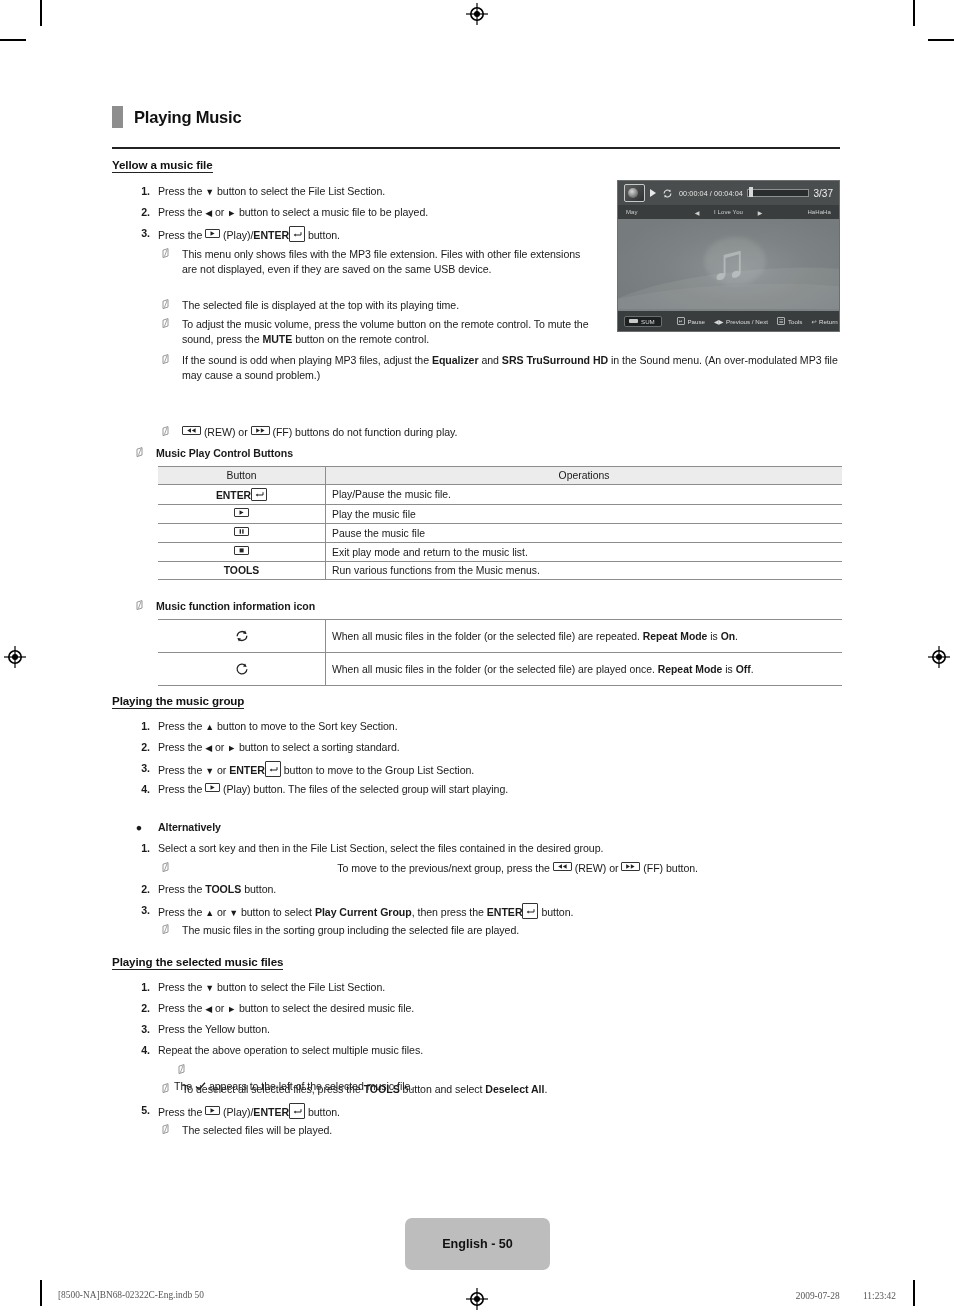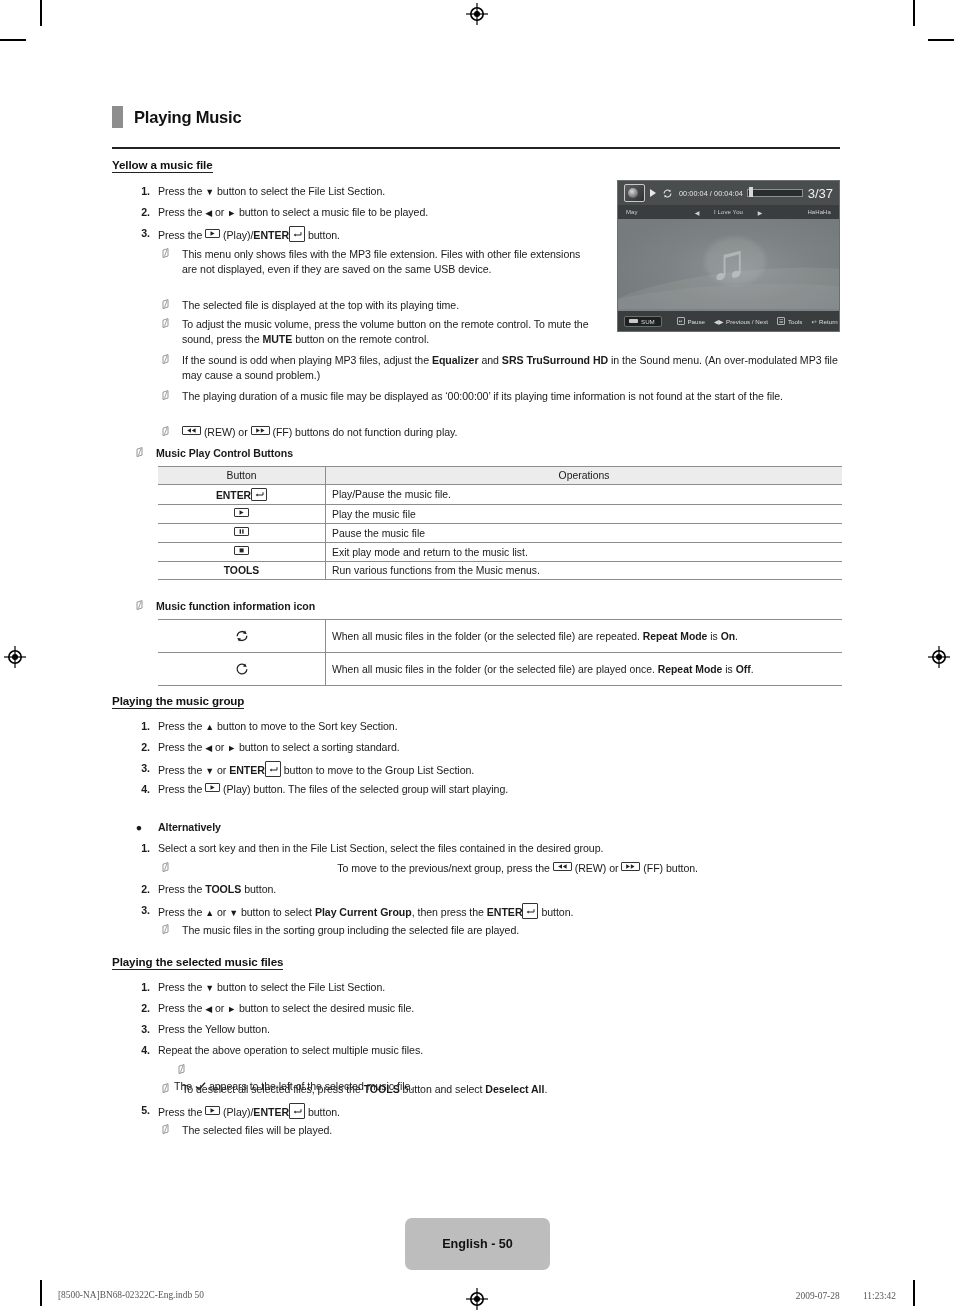--- a/index.html
+++ b/index.html
@@ -207,21 +207,21 @@
     background: #2a2d2e;
     border: 1px solid #8d9192;
     position: relative;
     margin-right: 5px;
   }
   .tv-progress .knob {
     position:absolute; left:1px; top:-3px;
     width:4px;height:10px;background:#d8d8d8;
   }
   .tv-count {
-    font-size: 13px;
+    font-size: 10px;
     color: #efefef;
     white-space: nowrap;
     flex: 0 0 auto;
   }
   .tv-secondbar {
     height: 14px;
     background: #3a3d3e;
     display: flex;
     align-items: center;
     font-size: 6px;
@@ -509,27 +509,20 @@
   </div>
 
   <div class="note" style="left:158px;top:353px;width:688px;">
     <span class="ni"><span class="pencil"><svg width="9" height="11" viewBox="0 0 9 11">
             <path d="M1 9.6 L1 2.2 L6 0.6 L6 8 Z" fill="none" stroke="#8a8a8a" stroke-width="0.9"></path>
             <line x1="2.4" y1="8.6" x2="5" y2="1.6" stroke="#8a8a8a" stroke-width="0.8"></line>
           </svg></span></span>
     <span class="body">If the sound is odd when playing MP3 files, adjust the <b>Equalizer</b> and <b>SRS TruSurround HD</b> in the Sound menu. (An over-modulated MP3 file may cause a sound problem.)</span>
   </div>
 
-  <div class="note" style="left:158px;top:389px;width:688px;">
-    <span class="ni"><span class="pencil"><svg width="9" height="11" viewBox="0 0 9 11">
-            <path d="M1 9.6 L1 2.2 L6 0.6 L6 8 Z" fill="none" stroke="#8a8a8a" stroke-width="0.9"></path>
-            <line x1="2.4" y1="8.6" x2="5" y2="1.6" stroke="#8a8a8a" stroke-width="0.8"></line>
-          </svg></span></span>
-    <span class="body">The playing duration of a music file may be displayed as ‘00:00:00’ if its playing time information is not found at the start of the file.</span>
-  </div>
 
   <div class="note" style="left:158px;top:425px;width:500px;">
     <span class="ni"><span class="pencil"><svg width="9" height="11" viewBox="0 0 9 11">
             <path d="M1 9.6 L1 2.2 L6 0.6 L6 8 Z" fill="none" stroke="#8a8a8a" stroke-width="0.9"></path>
             <line x1="2.4" y1="8.6" x2="5" y2="1.6" stroke="#8a8a8a" stroke-width="0.8"></line>
           </svg></span></span>
     <span class="body"><span class="key"><svg width="13" height="7" viewBox="0 0 13 7">
             <path d="M6 1.2 L6 5.8 L2.2 3.5 Z" fill="#222"></path>
             <path d="M10.6 1.2 L10.6 5.8 L6.8 3.5 Z" fill="#222"></path>
           </svg></span> (REW) or <span class="key"><svg width="13" height="7" viewBox="0 0 13 7">

